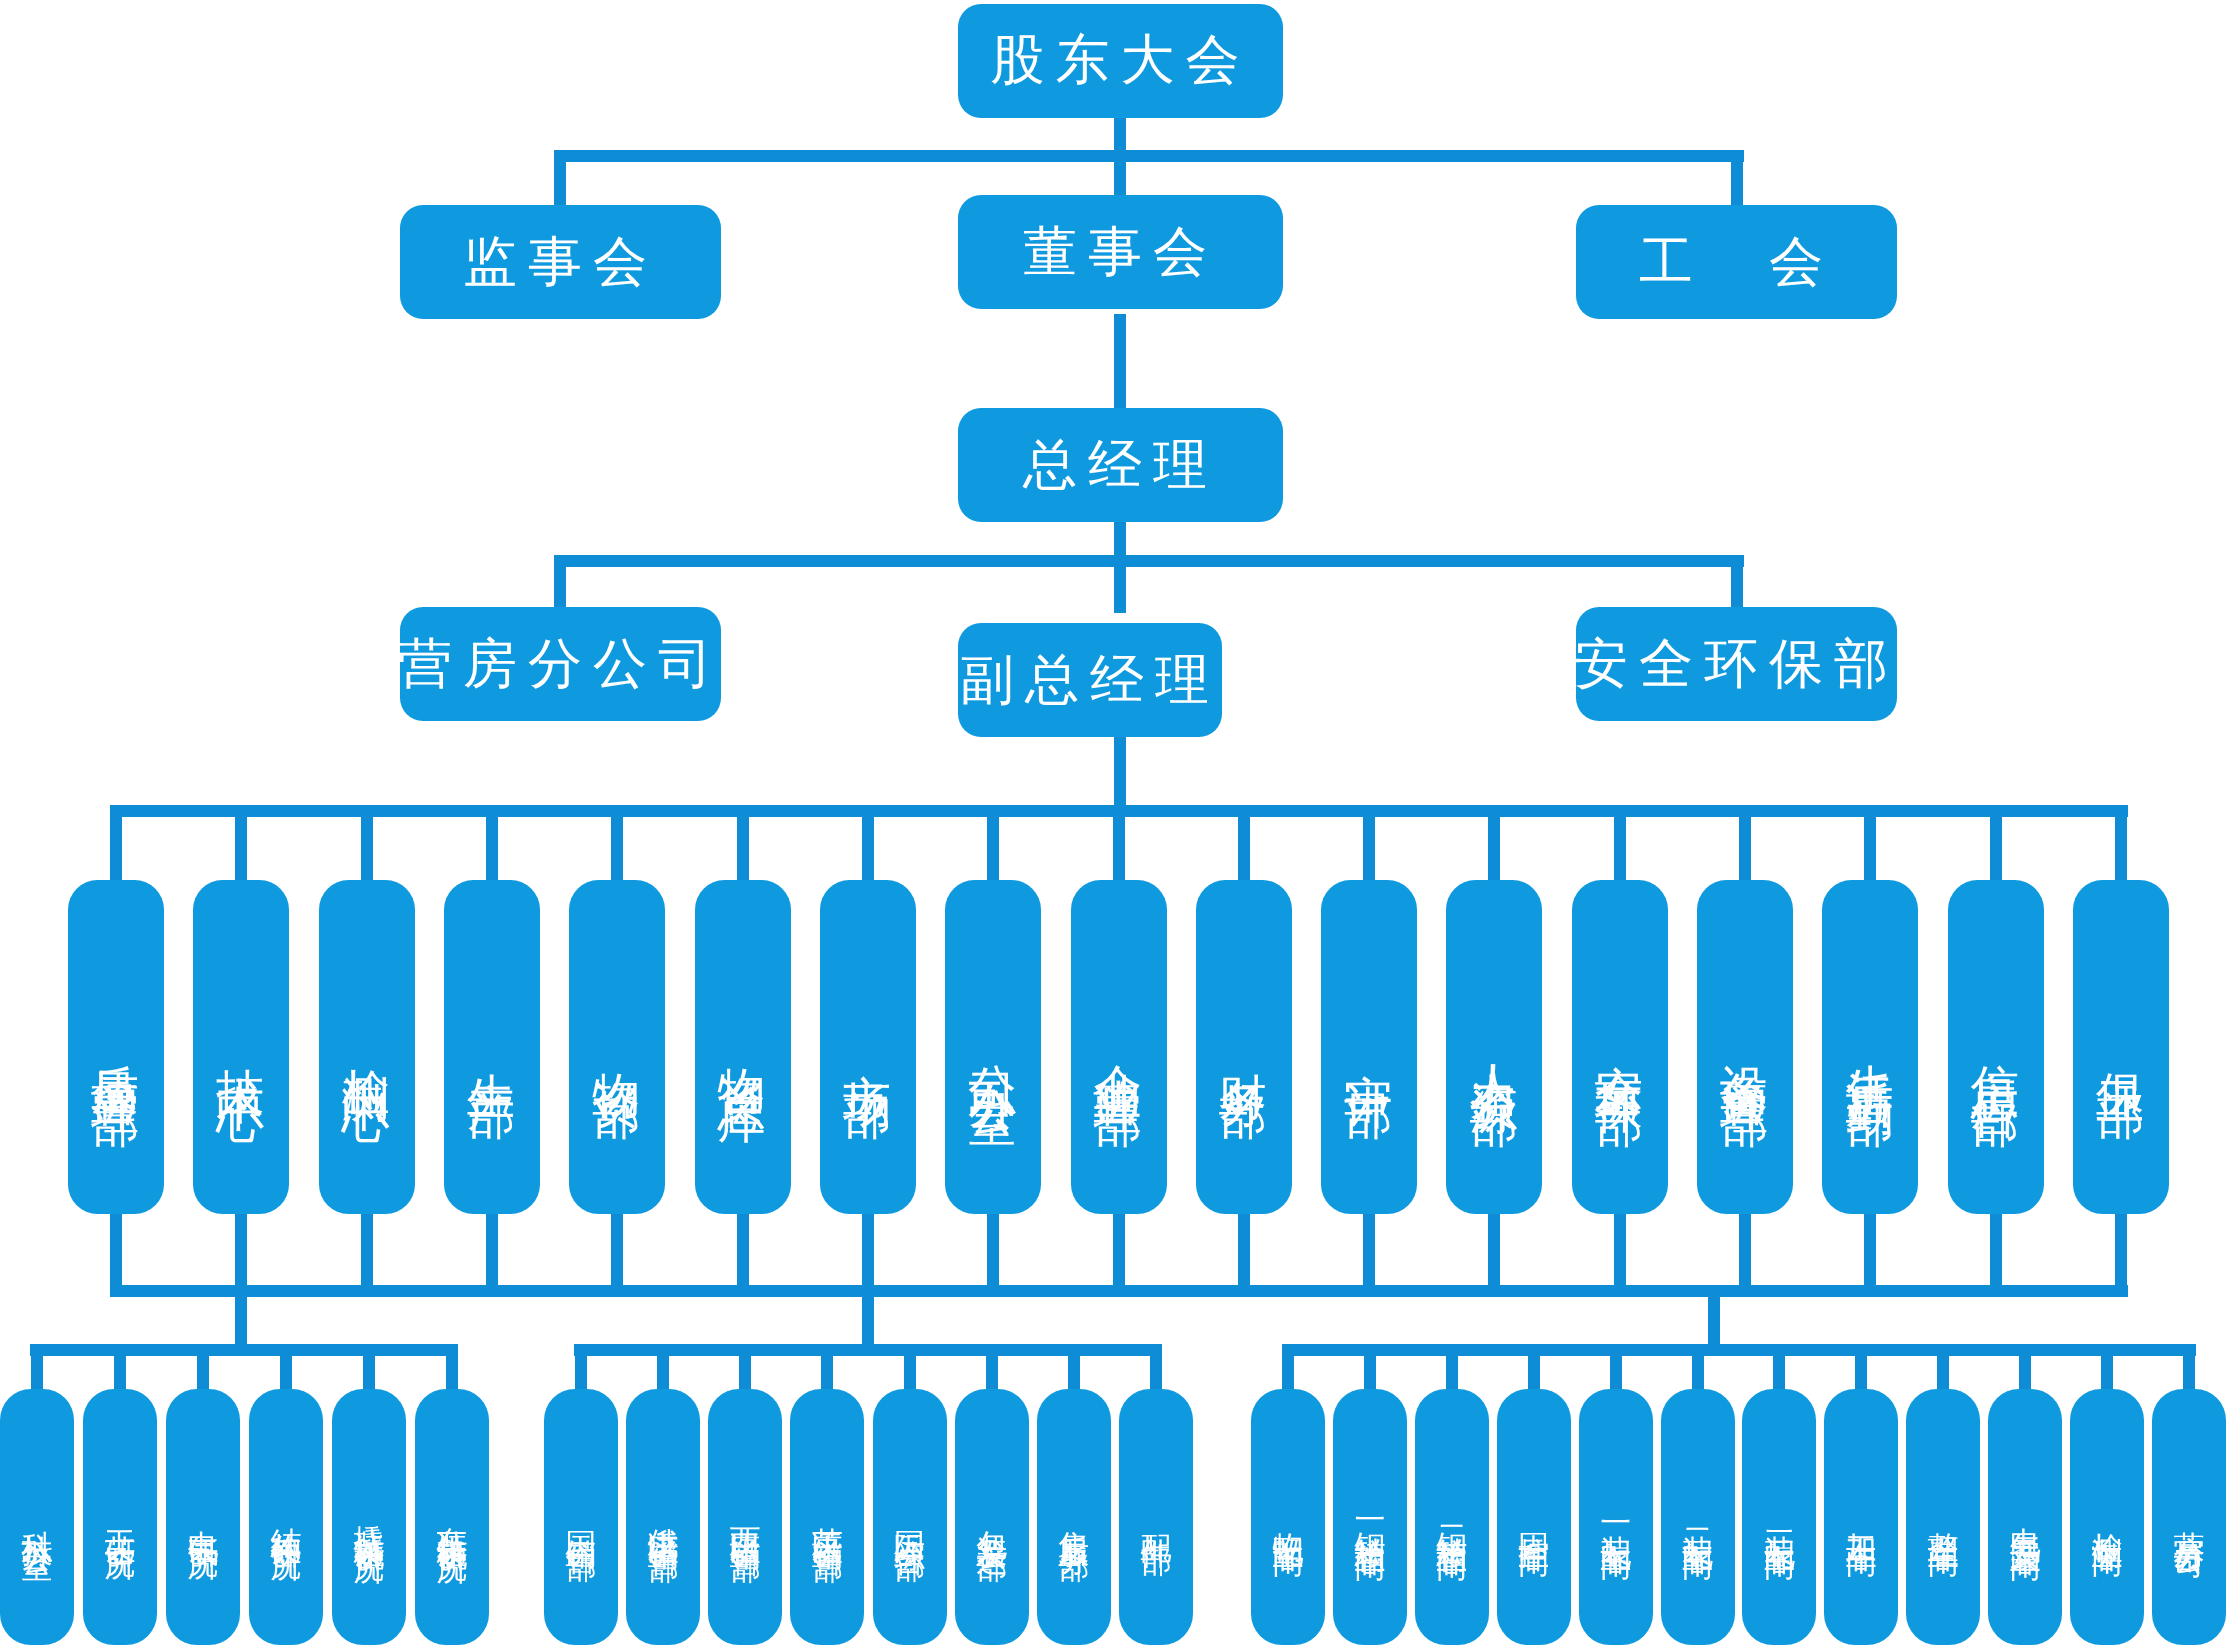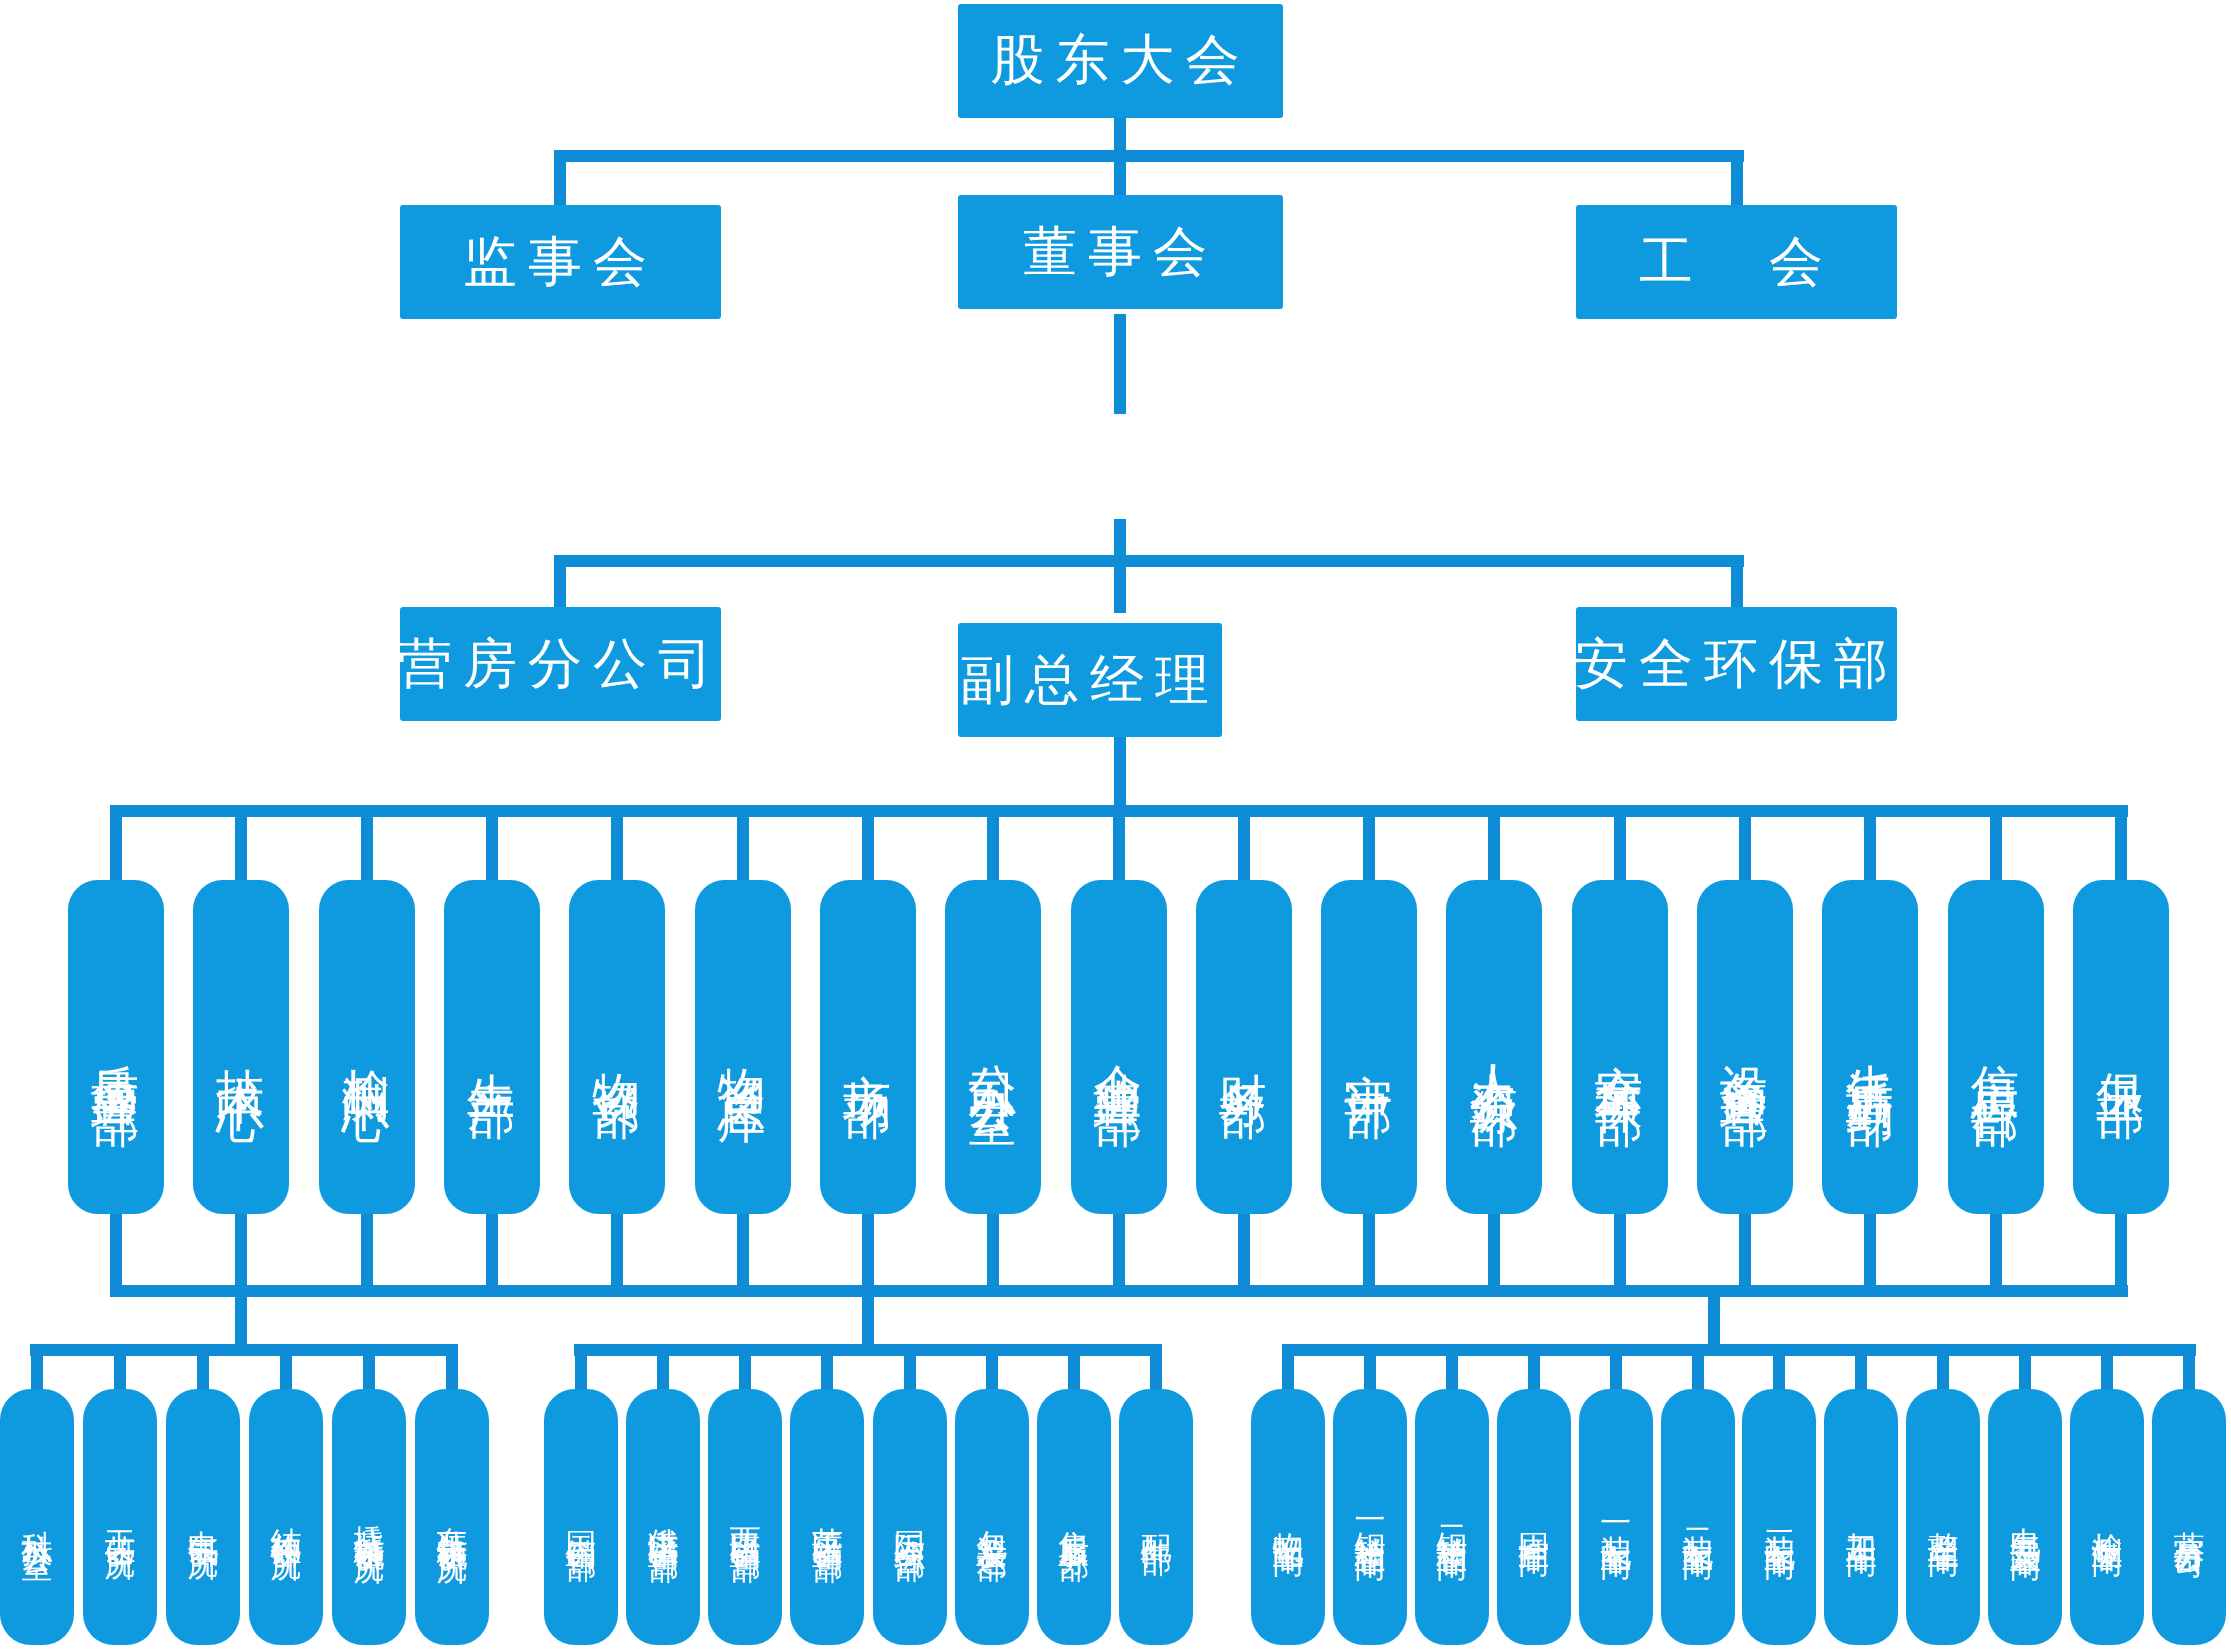--- a/index.html
+++ b/index.html
@@ -8,21 +8,21 @@
     background:var(--background,#fff);
     font-family:"DejaVu Serif","Liberation Serif",serif;
     overflow:hidden;
   }
   
   .hl{position:absolute;height:12px;background:var(--connector,#0F8CD5);}
   .vl{position:absolute;width:12px;background:var(--connector,#0F8CD5);}
   
   .node{
     position:absolute;background:var(--node-fill,#0F9ADF);color:var(--node-text,#fff);
-    border-radius:3px;display:flex;align-items:center;justify-content:center;
+    border-radius:23px;display:flex;align-items:center;justify-content:center;
   }
   .node span{font-size:54px;letter-spacing:11px;white-space:nowrap;}
   
   .dept-row{
     position:absolute;left:68px;top:880px;width:2101px;height:334px;
     display:flex;justify-content:space-between;
   }
   .dept{
     position:relative;width:96px;height:334px;flex:0 0 96px;
     background:var(--node-fill,#0F9ADF);border-radius:29.5px;
@@ -86,20 +86,23 @@
   <div class="node" style="left:400px;top:205px;width:321px;height:114px">
     <span>监事会</span>
   </div>
   <div class="node" style="left:958px;top:195px;width:325px;height:114px">
     <span>董事会</span>
   </div>
   <div class="node" style="left:1576px;top:205px;width:321px;height:114px">
     <span>工　会</span>
   </div>
 
+  <div class="node" style="left:958px;top:408px;width:325px;height:114px">
+    <span>总经理</span>
+  </div>
 
   <div class="node" style="left:400px;top:607px;width:321px;height:114px">
     <span>营房分公司</span>
   </div>
   <div class="node" style="left:958px;top:623px;width:264px;height:114px">
     <span>副总经理</span>
   </div>
   <div class="node" style="left:1576px;top:607px;width:321px;height:114px">
     <span>安全环保部</span>
   </div>

